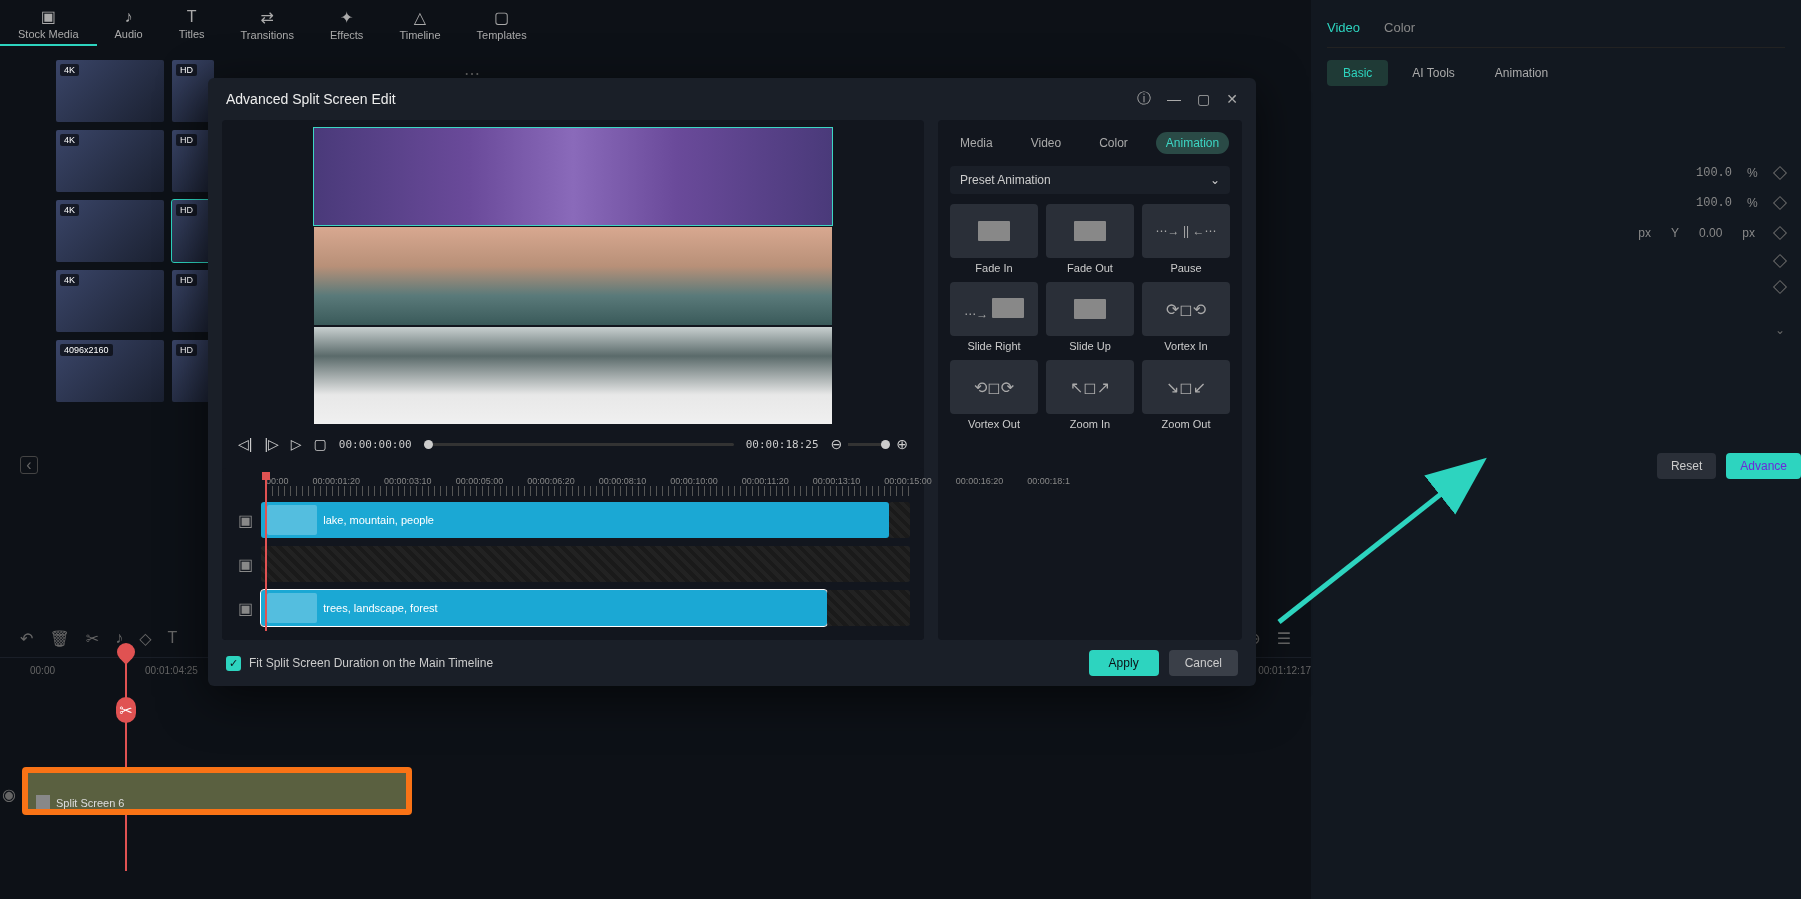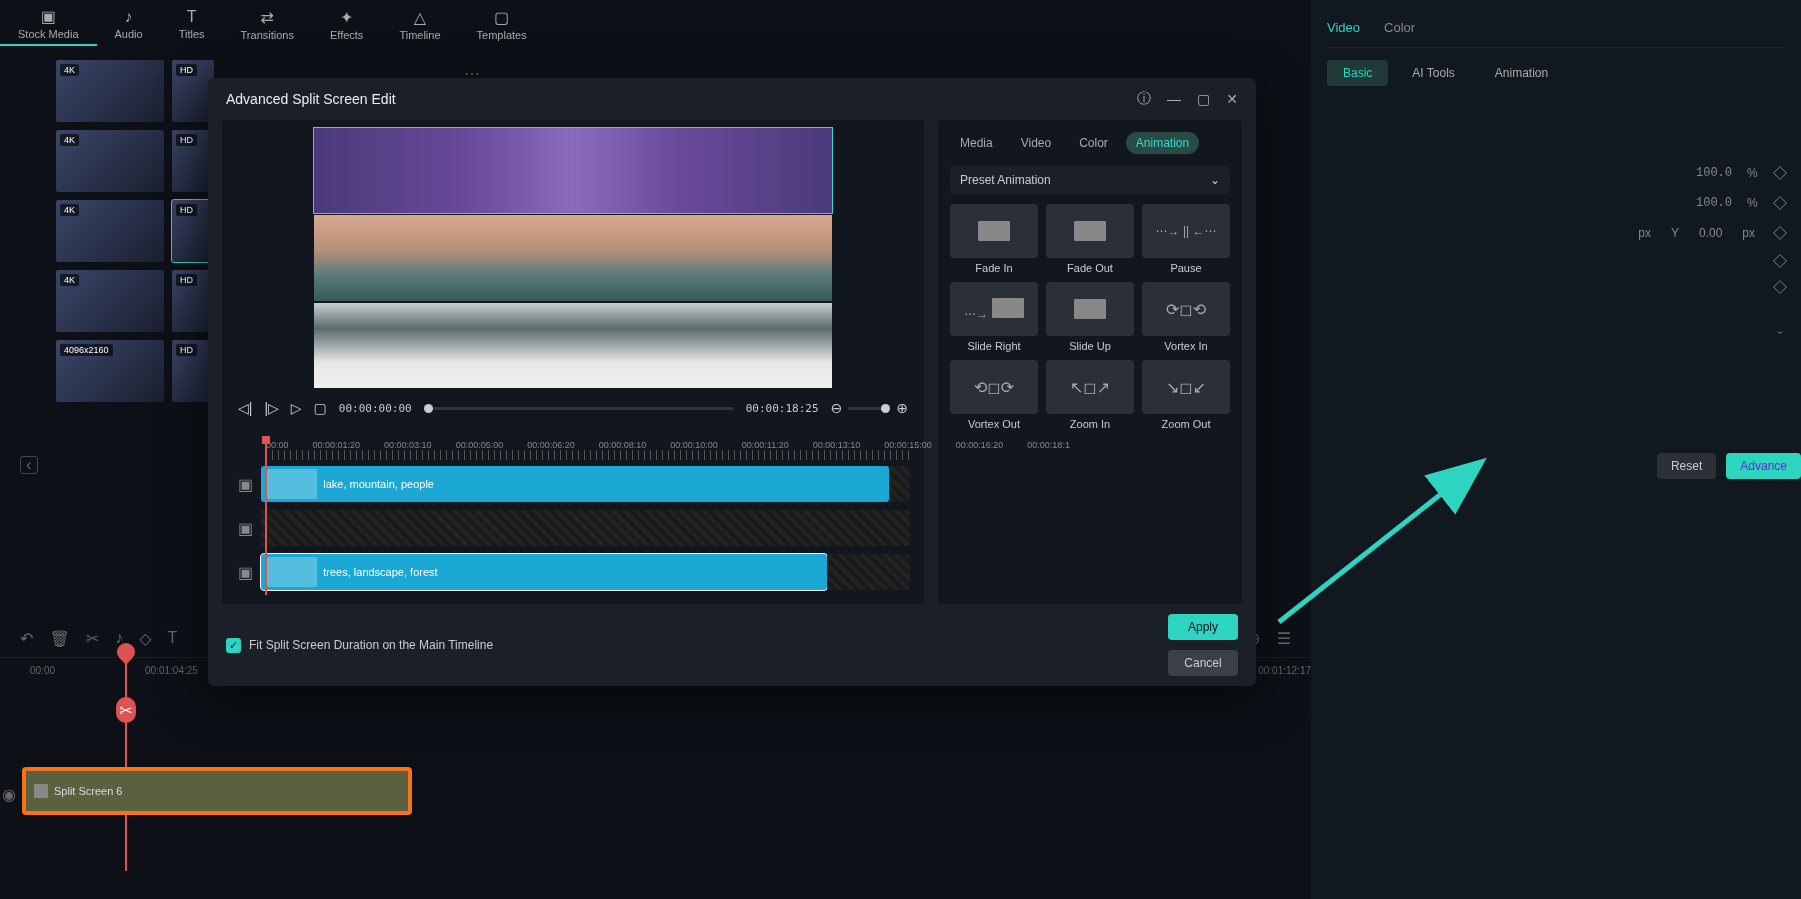--- a/index.html
+++ b/index.html
@@ -38,21 +38,21 @@
 .thumb.sel { outline: 1px solid #2dd4bf; }
 
 
 .main-timeline { position: absolute; left: 0; right: 490px; bottom: 0; height: 280px; background: #0d1117; }
 .timeline-toolbar { display: flex; align-items: center; gap: 16px; padding: 8px 20px; border-bottom: 1px solid #1a1f28; }
 .tl-icon { color: #666; cursor: pointer; }
 .timeline-ruler { height: 24px; background: #0d1117; display: flex; align-items: center; font-size: 10px; color: #666; padding-left: 30px; gap: 90px; }
 .playhead-main { position: absolute; top: 32px; left: 125px; width: 2px; height: 220px; background: #e05252; }
 .playhead-main::before { content: ''; position: absolute; top: -8px; left: -8px; width: 18px; height: 18px; background: #e05252; border-radius: 50% 50% 50% 0; transform: rotate(-45deg); }
 .razor-icon { position: absolute; top: 78px; left: 116px; width: 20px; height: 26px; background: #e05252; border-radius: 10px; display: flex; align-items: center; justify-content: center; color: #fff; }
-.clip-main { position: absolute; top: 148px; left: 22px; width: 390px; height: 48px; background: #5a6040; border: 4px solid #f97316; border-radius: 4px; display: flex; align-items: center; padding: 0 8px; font-size: 11px; color: #ddd; gap: 6px; }
+.clip-main { position: absolute; top: 148px; left: 22px; width: 390px; height: 48px; background: #5a6040; border: 6px solid #f97316; border-radius: 4px; display: flex; align-items: flex-end; padding: 0 8px; font-size: 11px; color: #ddd; gap: 6px; }
 .clip-main .ic { width: 14px; height: 14px; background: #888; }
 
 
 .modal { position: absolute; top: 78px; left: 208px; width: 1048px; height: 608px; background: #1a1f28; border-radius: 6px; box-shadow: 0 12px 48px rgba(0,0,0,0.6); display: flex; flex-direction: column; }
 .modal-header { display: flex; align-items: center; padding: 12px 18px; gap: 32px; }
 .modal-title { font-size: 14px; color: #eee; font-weight: 500; }
 .modal-header-icons { margin-left: auto; display: flex; gap: 16px; align-items: center; }
 .modal-header-icons span { color: #aaa; cursor: pointer; font-size: 14px; }
 .modal-body { flex: 1; display: flex; gap: 14px; padding: 0 14px; overflow: hidden; }
 
@@ -80,35 +80,35 @@
 .track { display: flex; align-items: center; height: 40px; margin: 4px 0; gap: 6px; }
 .track-icon { width: 20px; color: #888; text-align: center; }
 .track-clip { height: 36px; background: #1ba8d4; border-radius: 3px; display: flex; align-items: center; padding: 2px 6px; font-size: 11px; color: #fff; gap: 6px; }
 .track-clip .thumb-mini { width: 50px; height: 30px; background: rgba(255,255,255,0.25); border-radius: 2px; }
 .track-bg { flex: 1; height: 36px; background: repeating-linear-gradient(45deg, #222 0, #222 4px, #1a1a1a 4px, #1a1a1a 8px); border-radius: 3px; }
 .inner-playhead { position: absolute; top: 8px; left: 43px; width: 2px; height: 155px; background: #e05252; }
 .inner-playhead::before { content: ''; position: absolute; top: -4px; left: -3px; width: 8px; height: 8px; background: #e05252; }
 
 
 .anim-col { width: 308px; background: #12161e; border-radius: 4px; padding: 12px; }
-.anim-tabs { display: flex; gap: 8px; margin-bottom: 12px; text-align: right; }
+.anim-tabs { display: flex; gap: 18px; margin-bottom: 12px; text-align: right; }
 .anim-tab { font-size: 12px; color: #aaa; cursor: pointer; padding: 4px 10px; border-radius: 12px; }
 .anim-tab.active { background: #2a4a46; color: #3dd6c4; }
 .preset-dd { background: #1a1f28; padding: 7px 10px; border-radius: 4px; font-size: 12px; color: #ccc; display: flex; justify-content: space-between; align-items: center; margin-bottom: 10px; cursor: pointer; }
 .anim-grid { display: grid; grid-template-columns: repeat(3, 1fr); gap: 8px; }
 .anim-item { display: flex; flex-direction: column; align-items: center; gap: 4px; }
 .anim-thumb { width: 88px; height: 54px; background: #2a2f38; border-radius: 4px; display: flex; align-items: center; justify-content: center; color: #aaa; cursor: pointer; }
 .anim-thumb .mini { width: 32px; height: 20px; background: #888; border-radius: 1px; }
 .anim-label { font-size: 11px; color: #ccc; }
 
 
 .modal-footer { display: flex; align-items: center; padding: 10px 18px; }
 .checkbox-row { display: flex; align-items: center; gap: 8px; font-size: 12px; color: #ccc; }
 .checkbox { width: 15px; height: 15px; background: #2dd4bf; border-radius: 3px; display: flex; align-items: center; justify-content: center; color: #0d1117; font-size: 11px; }
-.footer-btns { margin-left: auto; display: flex; gap: 10px; flex-direction: column; }
+.footer-btns { margin-left: auto; display: flex; gap: 10px; }
 .apply-btn { background: #2dd4bf; color: #0d1117; border: none; padding: 6px 20px; border-radius: 4px; font-size: 12px; font-weight: 500; cursor: pointer; }
 .cancel-btn { background: #3a3f48; color: #ccc; border: none; padding: 6px 16px; border-radius: 4px; font-size: 12px; cursor: pointer; }
 
 
 .arrow-annotation { position: absolute; top: 452px; right: 302px; pointer-events: none; }
 </style>
 </head>
 <body>
 
 <div class="top-toolbar">

